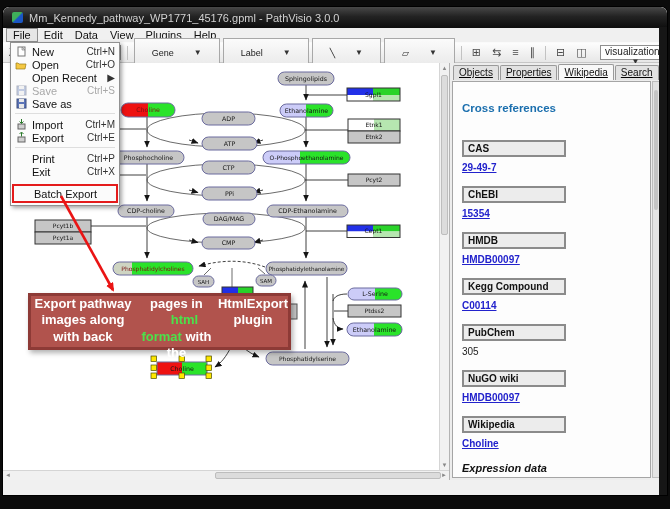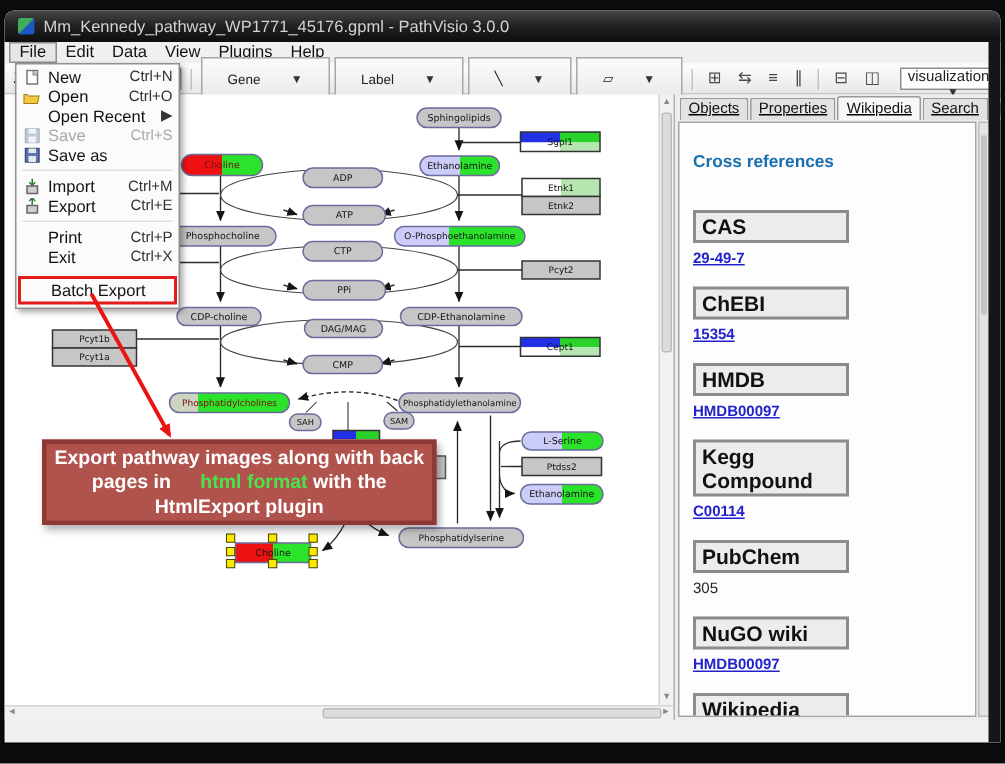--- a/index.html
+++ b/index.html
@@ -66,21 +66,21 @@
   .tab.active { background:#f8f8f8; font-weight:normal; margin-top:-1px; padding-top:2px; }
   .panel-body { position:absolute; left:2px; right:10px; top:18px; bottom:2px;
                 background:#fdfdfd; border:1px solid #a5a5a5; padding:6px 9px; overflow:hidden; }
   .panel-scroll { position:absolute; right:1px; top:18px; width:8px; bottom:2px;
                   background:#e3e3e3; border:1px solid #bdbdbd; }
   .panel-scroll .thumb { position:absolute; left:1px; top:8px; width:4px; height:120px;
                          background:#c4c4c4; border-radius:2px; }
   .xref-heading { color:#1b6fae; font-weight:bold; font-size:11.5px; margin:14px 0 26px; }
   .xref-section { margin-bottom:2px; }
   .xref-box { width:104px; border:2px solid #8b8b8b; background:#ececec;
-              font-weight:bold; font-size:14px; color:#111; padding:1px 4px; }
+              font-weight:bold; font-size:10px; color:#111; padding:1px 4px; }
   .xref-val { font-size:10px; margin:5px 0 13px; color:#222; }
   .xref-val.link { color:#2222cc; text-decoration:underline; font-weight:bold; cursor:pointer; }
   .exp-heading { font-weight:bold; font-size:11px; color:#111; margin-top:3px;font-style:italic; }
 
   .right-edge { position:absolute; left:656px; top:20px; width:8px; height:468px; background:#161616; }
 
   
   .statusbar { position:absolute; left:0; top:473px; width:656px; height:15px;
                background:#f0f0f0; border-top:1px solid #c2c2c2; font-size:10px;
                line-height:14px; padding-left:4px; color:#1a1a1a; white-space:nowrap; overflow:hidden; }
@@ -95,22 +95,22 @@
   .menu-sc { font-size:10px; color:#333; }
   .menu-row.disabled .menu-lab, .menu-row.disabled .menu-sc { color:#a8a8a8; }
   .menu-row.disabled .menu-ico { opacity:.45; }
   .menu-sep { height:1px; background:#dedede; margin:3px 3px 4px; }
   .batch-wrap { border:2px solid #e41b1b; margin-top:6px; }
   .batch-wrap .menu-row { height:15px; }
 
   
   .annotation { position:absolute; left:25px; top:286px; width:263px; height:57px; z-index:8;
                 background:#b1534d; border:3px solid #8d3a36; color:#fff; font-weight:bold;
-                font-size:13px; text-align:center; display:flex; flex-direction:column;
-                justify-content:center; line-height:1.25; box-shadow:2px 3px 5px rgba(0,0,0,.3); }
+                font-size:13px; text-align:center; display:flex; flex-direction:row;
+                justify-content:flex-start; line-height:1.25; box-shadow:2px 3px 5px rgba(0,0,0,.3); }
   .hl-green { color:#4be24b;padding-left:16px; }
 
   .arrow-overlay { position:absolute; left:0; top:0; width:664px; height:488px;
                    z-index:25; pointer-events:none; }
 
   .dg-label { font-family:"DejaVu Sans",sans-serif; fill:#151515; }
 </style>
 </head>
 <body>
 

